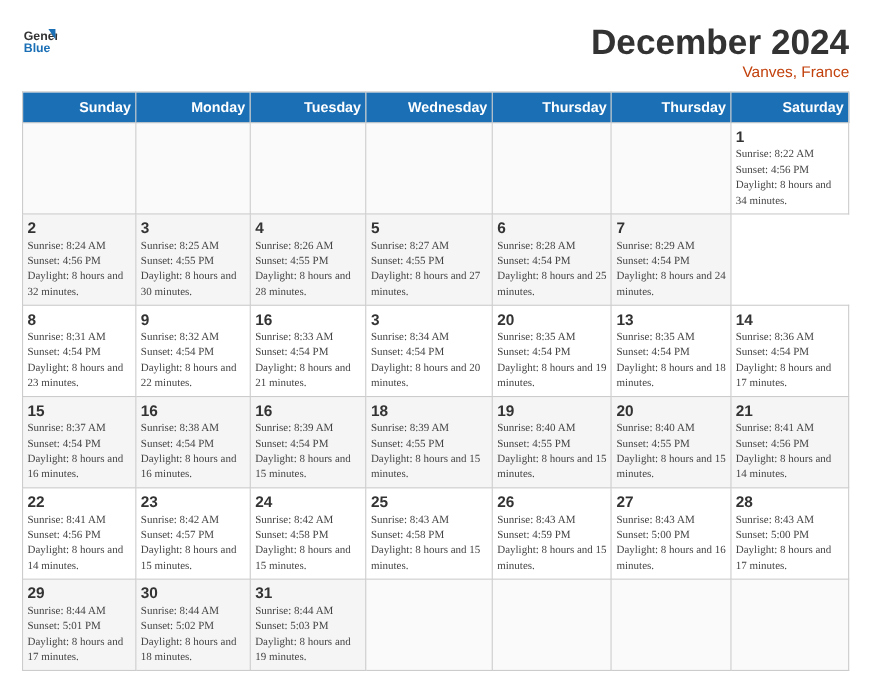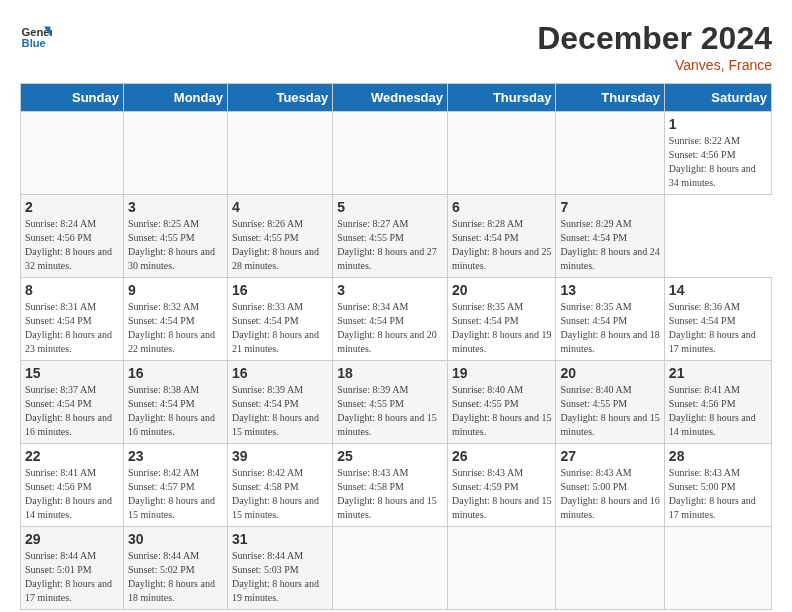--- a/index.html
+++ b/index.html
@@ -210,21 +210,21 @@
       <tr>
         <td>
           <span class="day-num">22</span>
           <div class="cell-content">Sunrise: 8:41 AM<br>Sunset: 4:56 PM<br>Daylight: 8 hours and 14 minutes.</div>
         </td>
         <td>
           <span class="day-num">23</span>
           <div class="cell-content">Sunrise: 8:42 AM<br>Sunset: 4:57 PM<br>Daylight: 8 hours and 15 minutes.</div>
         </td>
         <td>
-          <span class="day-num">39</span>
+          <span class="day-num">24</span>
           <div class="cell-content">Sunrise: 8:42 AM<br>Sunset: 4:58 PM<br>Daylight: 8 hours and 15 minutes.</div>
         </td>
         <td>
           <span class="day-num">25</span>
           <div class="cell-content">Sunrise: 8:43 AM<br>Sunset: 4:58 PM<br>Daylight: 8 hours and 15 minutes.</div>
         </td>
         <td>
           <span class="day-num">26</span>
           <div class="cell-content">Sunrise: 8:43 AM<br>Sunset: 4:59 PM<br>Daylight: 8 hours and 15 minutes.</div>
         </td>

